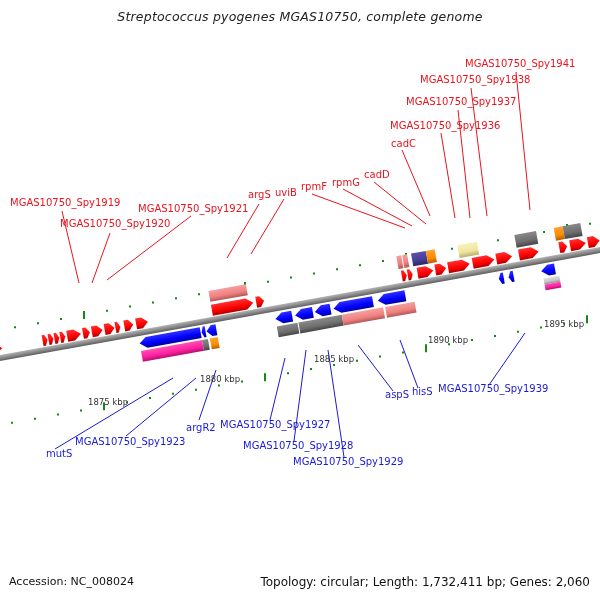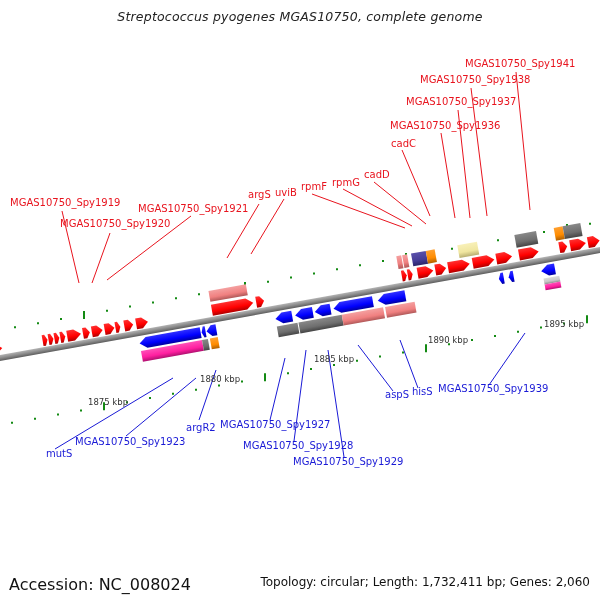--- a/index.html
+++ b/index.html
@@ -1,20 +1,20 @@
 <!DOCTYPE html>
 <html><head>
 <meta charset="utf-8">
 <style>
   html, body { margin: 0; padding: 0; background: #ffffff; }
   body { width: 600px; height: 600px; position: relative; overflow: hidden;
          font-family: "DejaVu Sans", sans-serif; }
   #title { position: absolute; top: 9px; left: 0; width: 600px; text-align: center;
            font-size: 12.5px; font-style: italic; color: #222; letter-spacing: 0.2px; }
-  #footer-left { position: absolute; left: 9px; top: 575px; font-size: 16px; color: #111; }
+  #footer-left { position: absolute; left: 9px; top: 575px; font-size: 11px; color: #111; }
   #footer-right { position: absolute; right: 10px; top: 575px; font-size: 12px; color: #111; }
   svg#map { position: absolute; left: 0; top: 0; }
   .lbl-top { fill: #e8141e; font-size: 10px; font-family: "DejaVu Sans", sans-serif; }
   .lbl-bot { fill: #1a1ad6; font-size: 10px; font-family: "DejaVu Sans", sans-serif; }
   .tick-lbl { fill: #333; font-size: 8.5px; font-family: "DejaVu Sans", sans-serif; }
 </style>
 </head>
 <body>
 
 <div id="title">Streptococcus pyogenes MGAS10750, complete genome</div>

